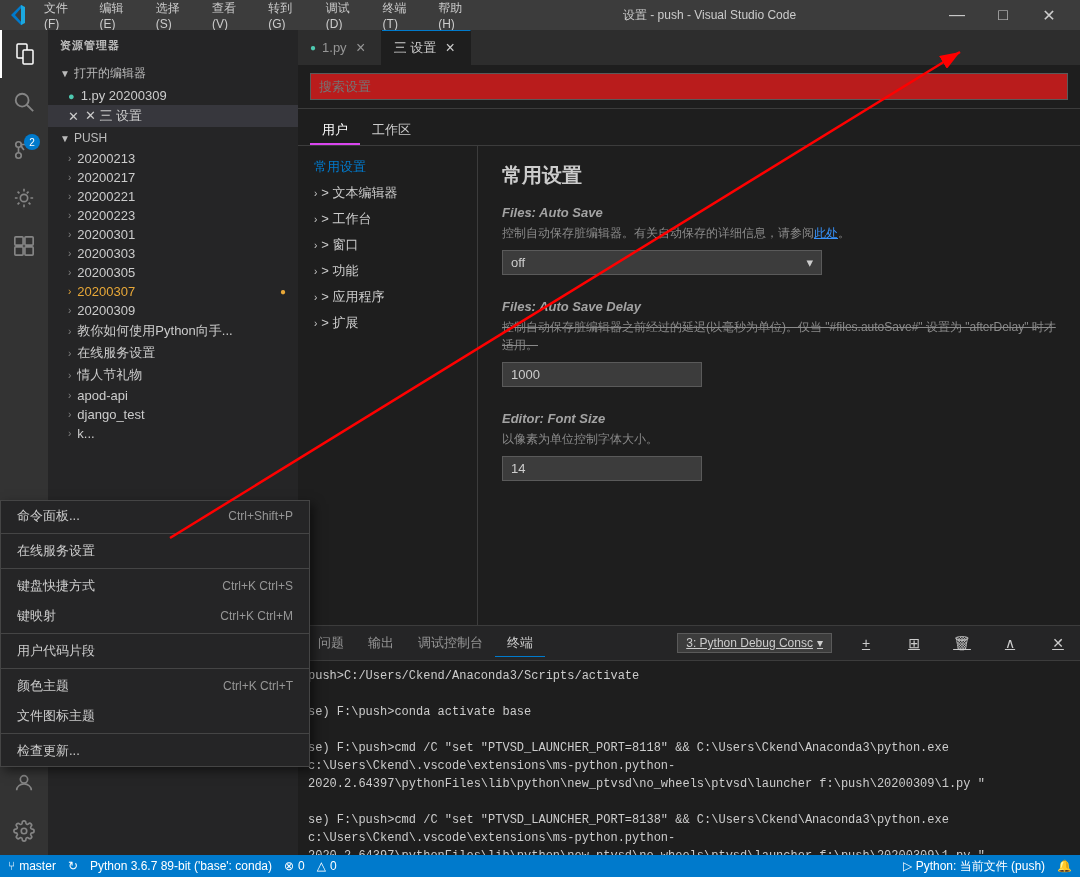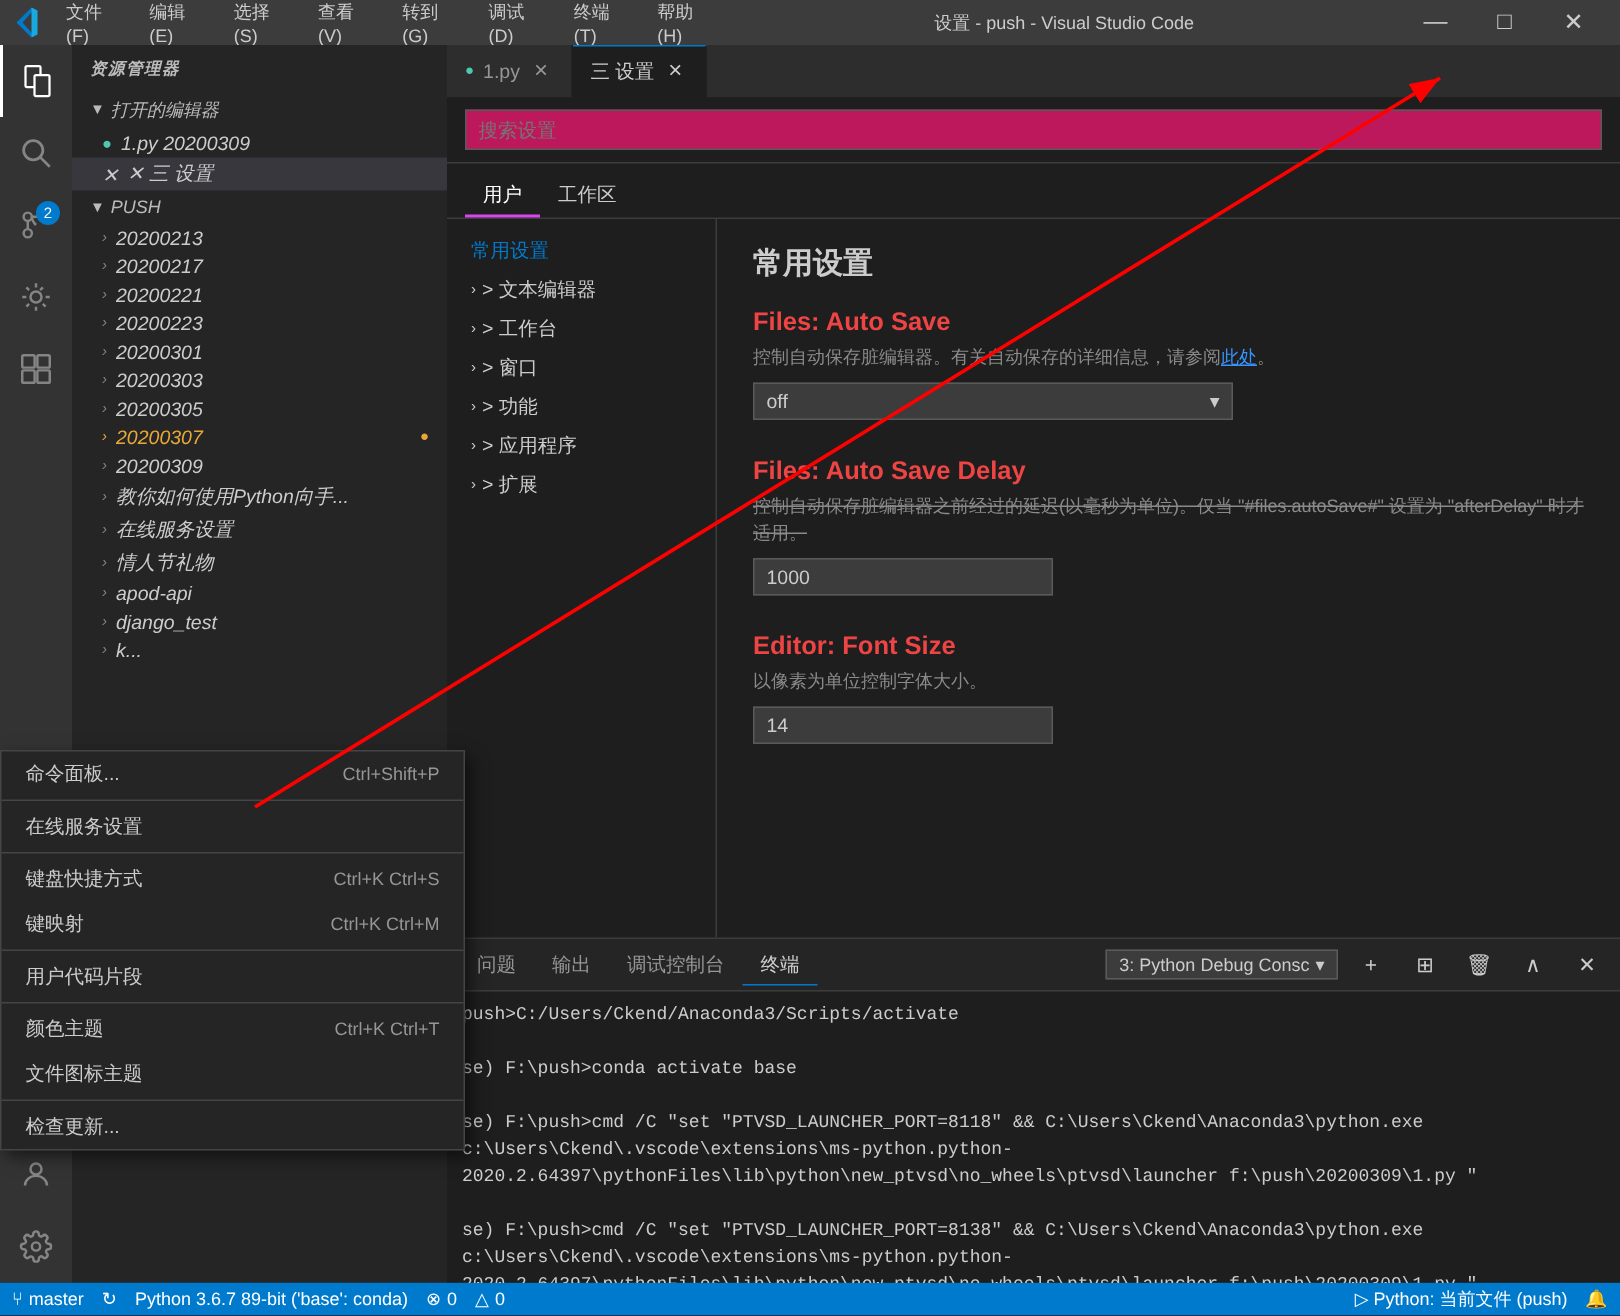--- a/index.html
+++ b/index.html
@@ -62,21 +62,20 @@
     }
     .activity-spacer { flex: 1; }
 
     
     .sidebar {
       width: 250px;
       background: #252526;
       flex-shrink: 0;
       overflow-y: auto;
       overflow-x: hidden;
-      font-style: italic;
     }
     .sidebar-title {
       font-size: 11px;
       font-weight: bold;
       color: #bbbbbb;
       padding: 8px 12px;
       text-transform: uppercase;
       letter-spacing: 1px;
     }
     .sidebar-section-label {
@@ -144,21 +143,21 @@
       display: flex;
       flex-direction: column;
     }
     .settings-search {
       padding: 8px 12px;
       background: #1e1e1e;
       border-bottom: 1px solid #3c3c3c;
     }
     .settings-search input {
       width: 100%;
-      background: #be185d;
+      background: #b91c1c;
       border: 1px solid #5a5a5a;
       color: #cccccc;
       padding: 5px 8px;
       font-size: 13px;
       outline: none;
     }
     .settings-tabs { display: flex; padding: 8px 12px 0; border-bottom: 1px solid #3c3c3c; }
     .settings-tab { padding: 4px 12px; cursor: pointer; color: #cccccc; font-size: 13px; }
     .settings-tab.active { border-bottom: 2px solid #d946ef; color: #ffffff; }
 
@@ -178,21 +177,21 @@
       display: flex;
       align-items: center;
       gap: 4px;
     }
     .settings-nav-item.active { color: #007acc; }
     .settings-nav-item .chevron { font-size: 10px; }
 
     .settings-content { flex: 1; padding: 16px 24px; overflow-y: auto; }
     .settings-section-title { font-size: 20px; font-weight: bold; color: #cccccc; margin-bottom: 16px; }
     .settings-item { margin-bottom: 24px; }
-    .settings-item-title { font-size: 17px; color: #ef4444; margin-bottom: 4px; }
+    .settings-item-title { font-size: 13px; color: #a3a3a3; margin-bottom: 4px; font-style: italic; }
     .settings-item-desc { font-size: 12px; color: #8a8a8a; margin-bottom: 8px; line-height: 1.5; }
     .settings-item-desc a { color: #3794ff; text-decoration: underline; cursor: pointer; }
     .settings-select {
       background: #3c3c3c;
       border: 1px solid #5a5a5a;
       color: #cccccc;
       padding: 4px 8px;
       font-size: 13px;
       width: 320px;
       cursor: pointer;
@@ -228,21 +227,21 @@
       gap: 0;
       border-bottom: 1px solid #3c3c3c;
     }
     .terminal-tab {
       padding: 4px 12px;
       font-size: 13px;
       color: #969696;
       cursor: pointer;
     }
     .terminal-tab.active { color: #cccccc; border-bottom: 1px solid #007acc; }
-    .terminal-controls { margin-left: auto; display: flex; gap: 8px; align-items: center; }
+    .terminal-controls { margin-left: auto; display: flex; gap: 20px; align-items: center; text-decoration: underline; }
     .terminal-ctrl-btn {
       width: 28px; height: 28px; display: flex; align-items: center; justify-content: center;
       cursor: pointer; color: #cccccc; border-radius: 3px; font-size: 14px;
     }
     .terminal-dropdown {
       background: #3c3c3c;
       border: 1px solid #5a5a5a;
       color: #cccccc;
       padding: 2px 8px;
       font-size: 12px;

